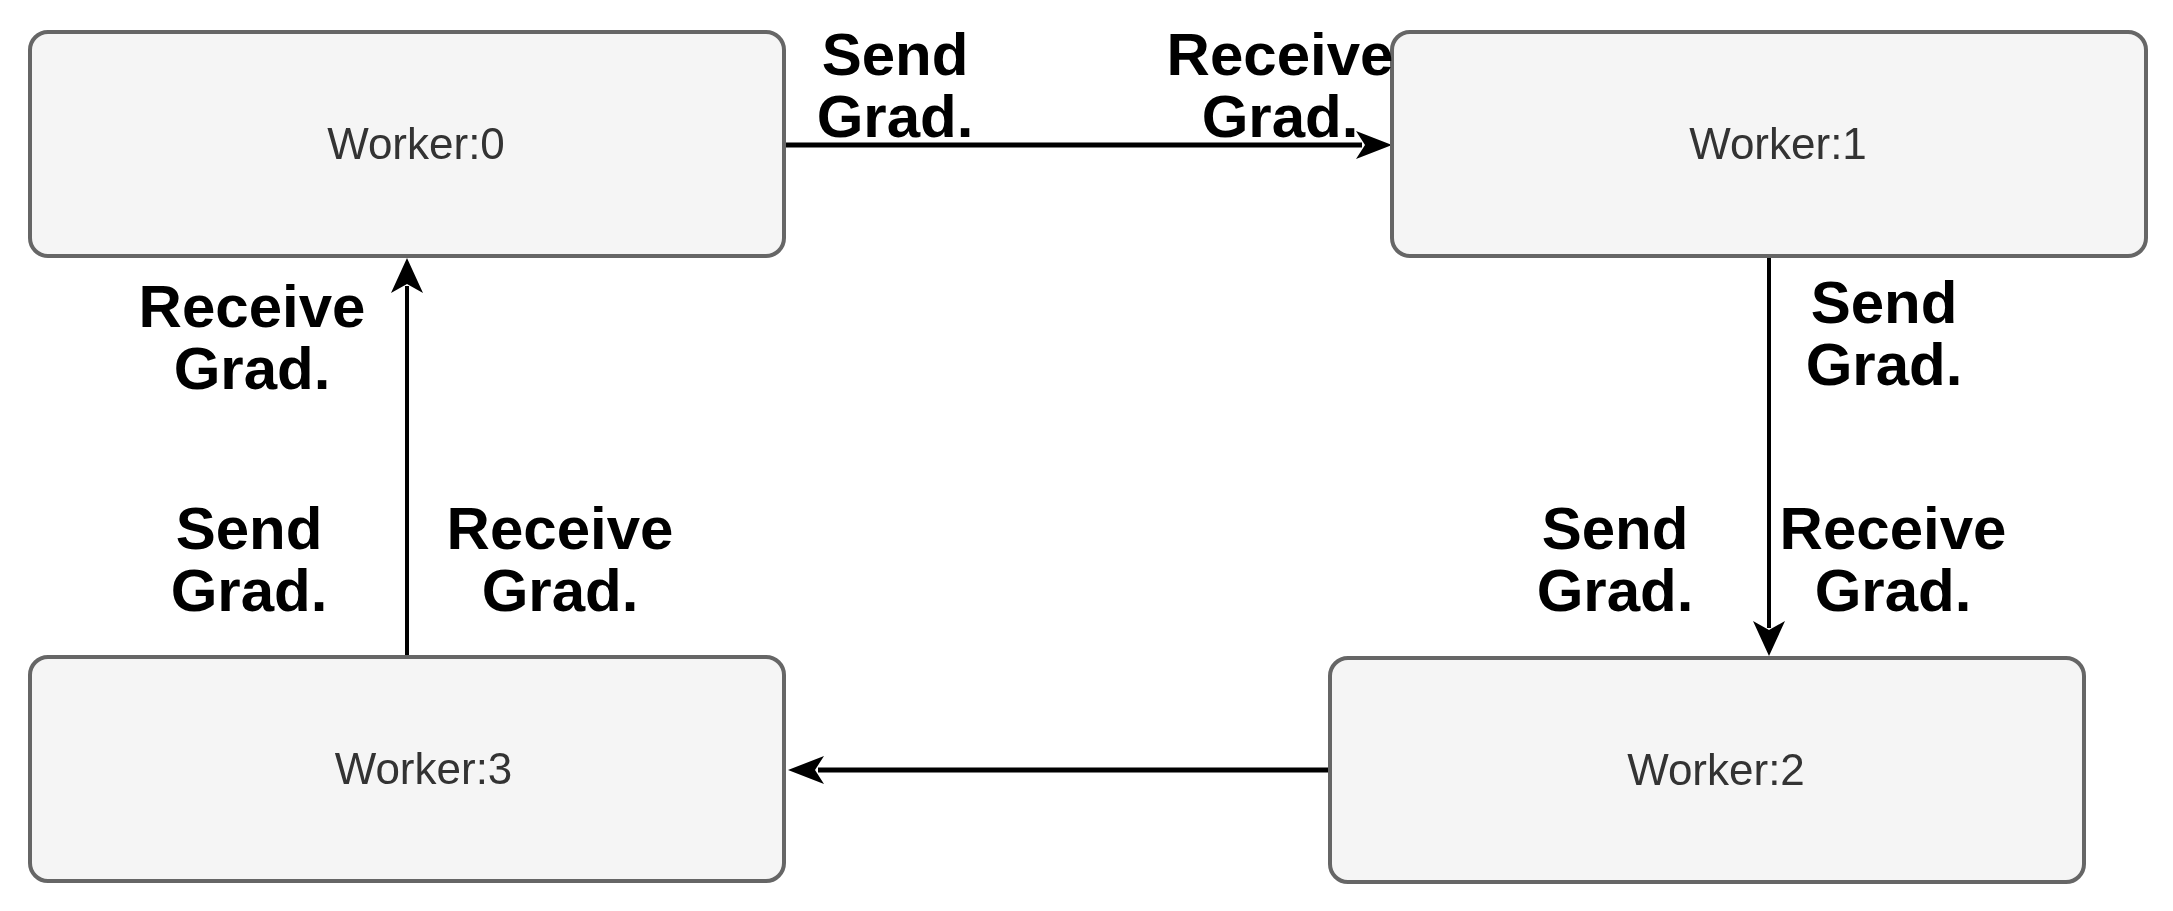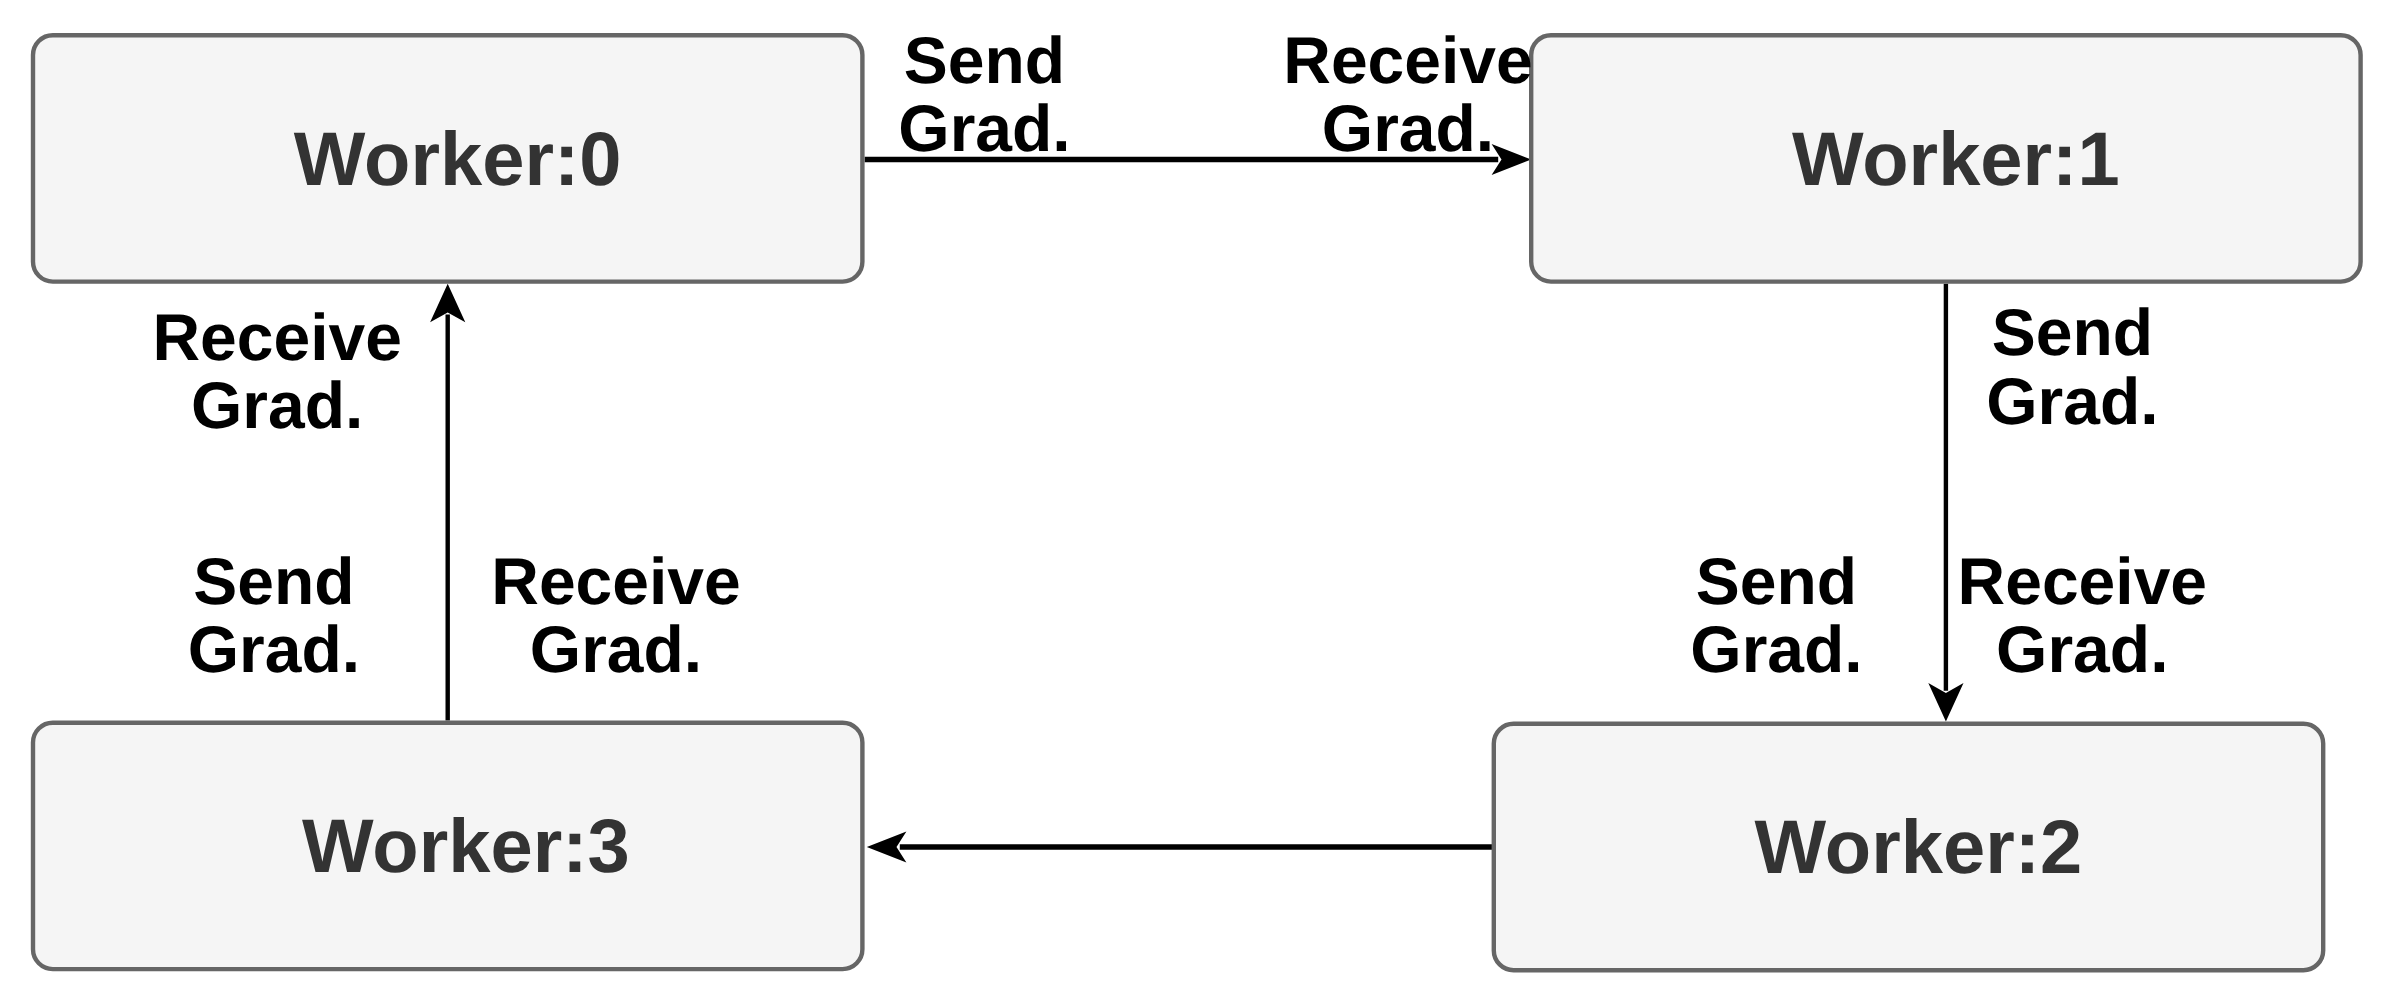--- a/index.html
+++ b/index.html
@@ -48,29 +48,29 @@
     width: 758px;
     height: 228px;
     background: var(--node-fill);
     border: 4px solid var(--node-border);
     border-radius: 20px;
     display: flex;
     align-items: center;
     justify-content: center;
   }
   .node-label {
-    font-size: 69px;
-    font-weight: bold;
+    font-size: 44px;
+    font-weight: normal;
     color: var(--node-text);
     white-space: nowrap;
     margin-left: 18px;
   }
   #node-worker-0 { left: 28px;   top: 30px;  }
   #node-worker-1 { left: 1390px; top: 30px;  }
-  #node-worker-2 { left: 1356px; top: 656px; }
+  #node-worker-2 { left: 1328px; top: 656px; }
   #node-worker-3 { left: 28px;   top: 655px; padding-left: 15px; }
   .edge-label {
     position: absolute;
     transform: translateX(-50%);
     font-size: 60px;
     font-weight: bold;
     line-height: 62px;
     color: var(--label-text);
     text-align: center;
     white-space: pre-line;

